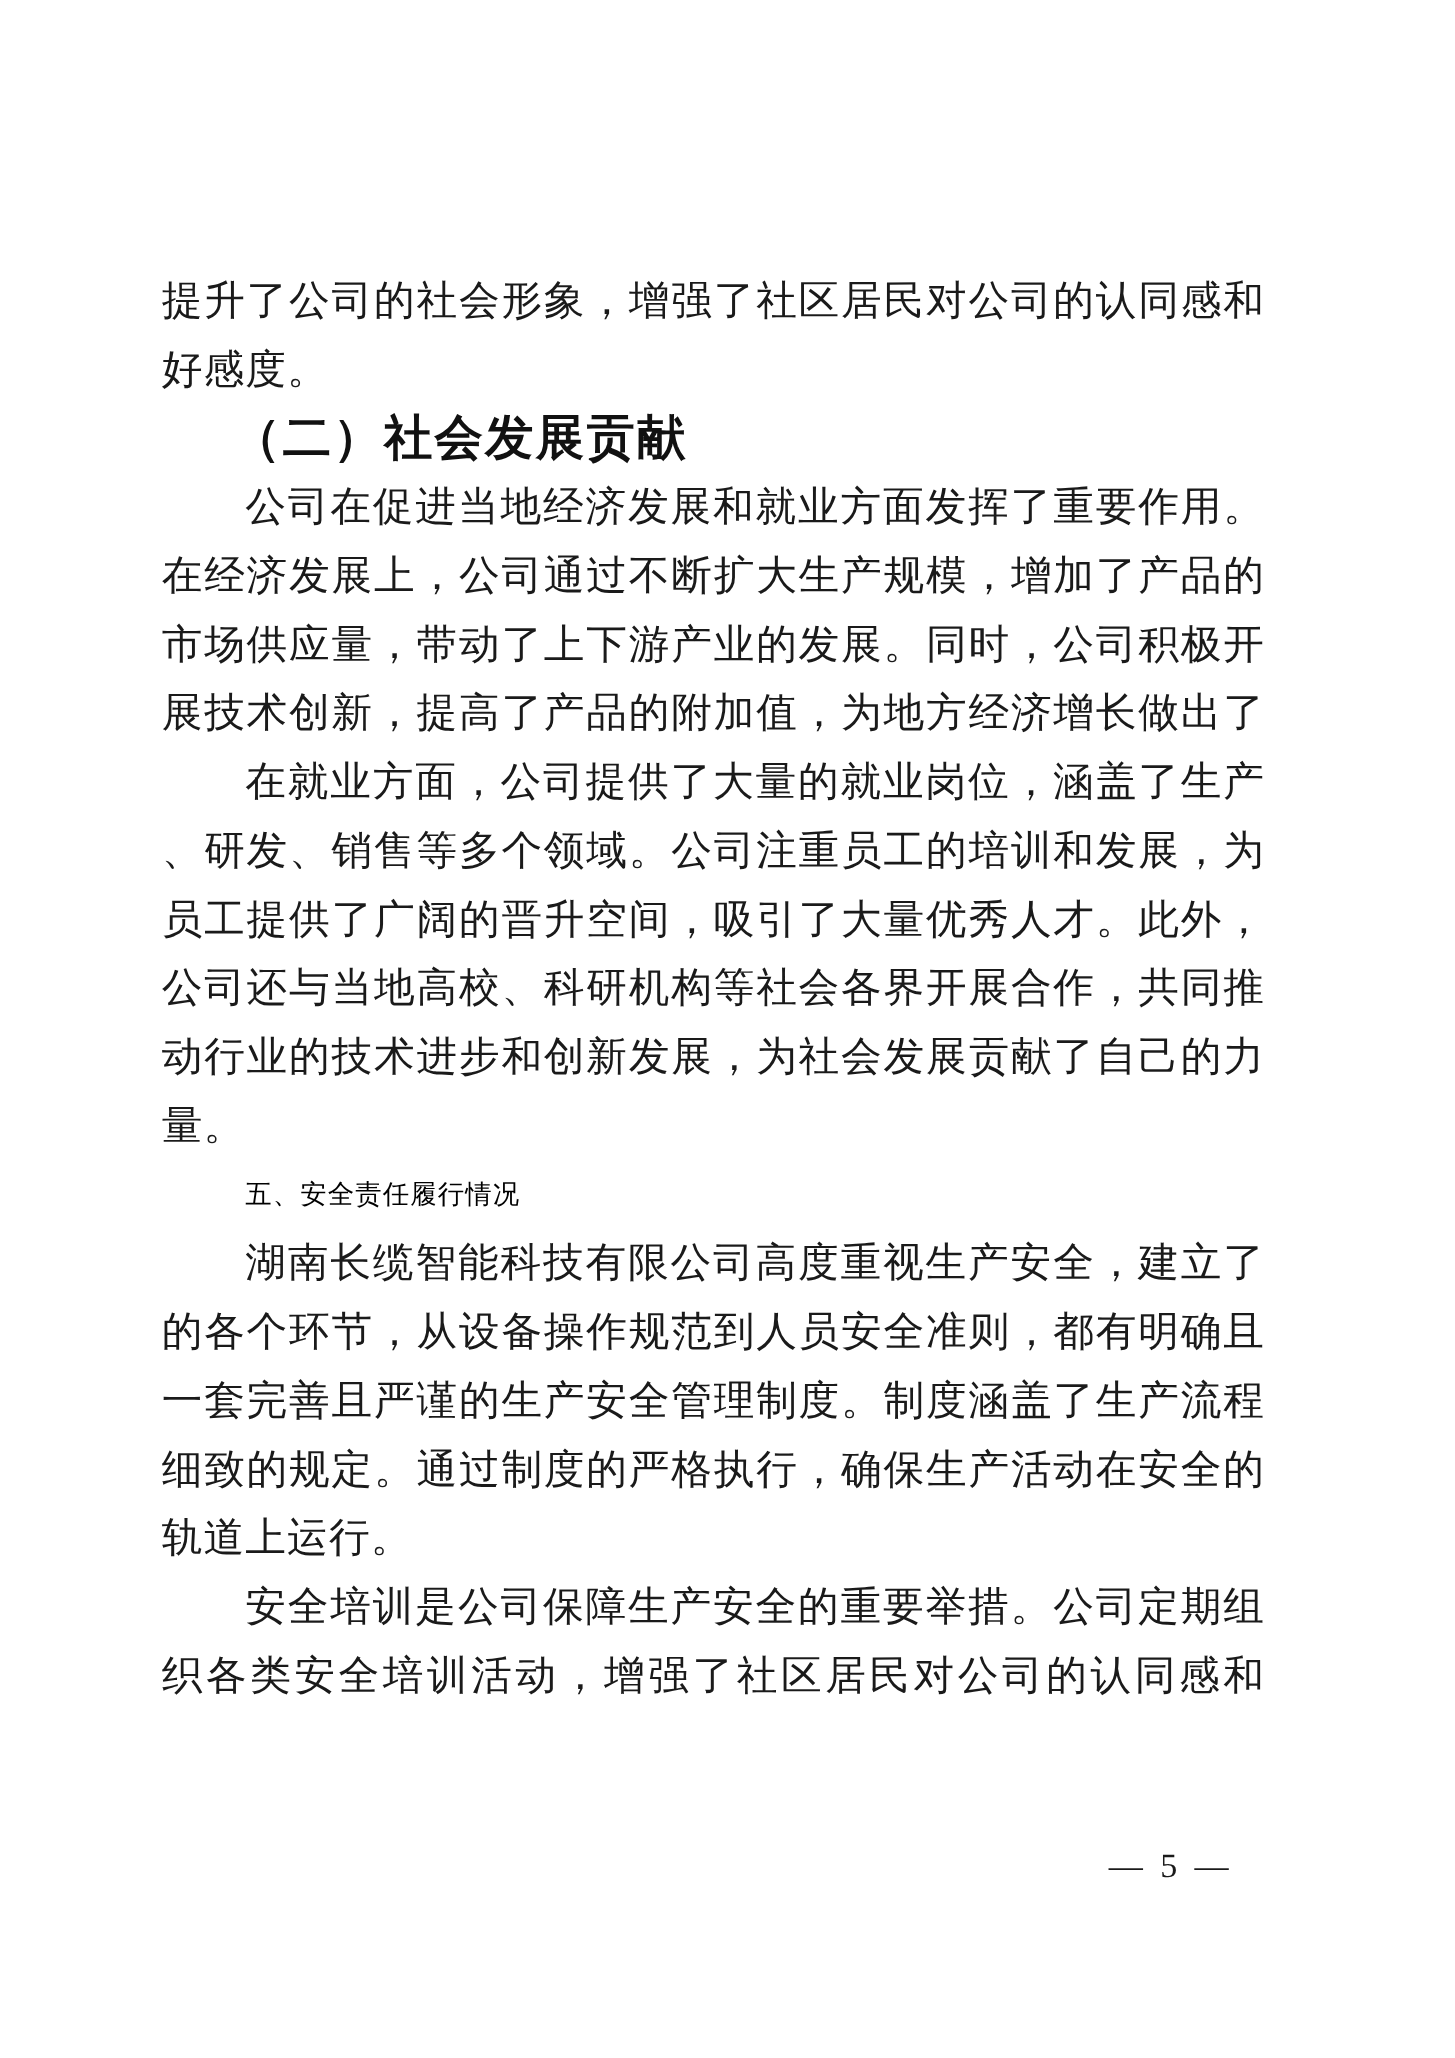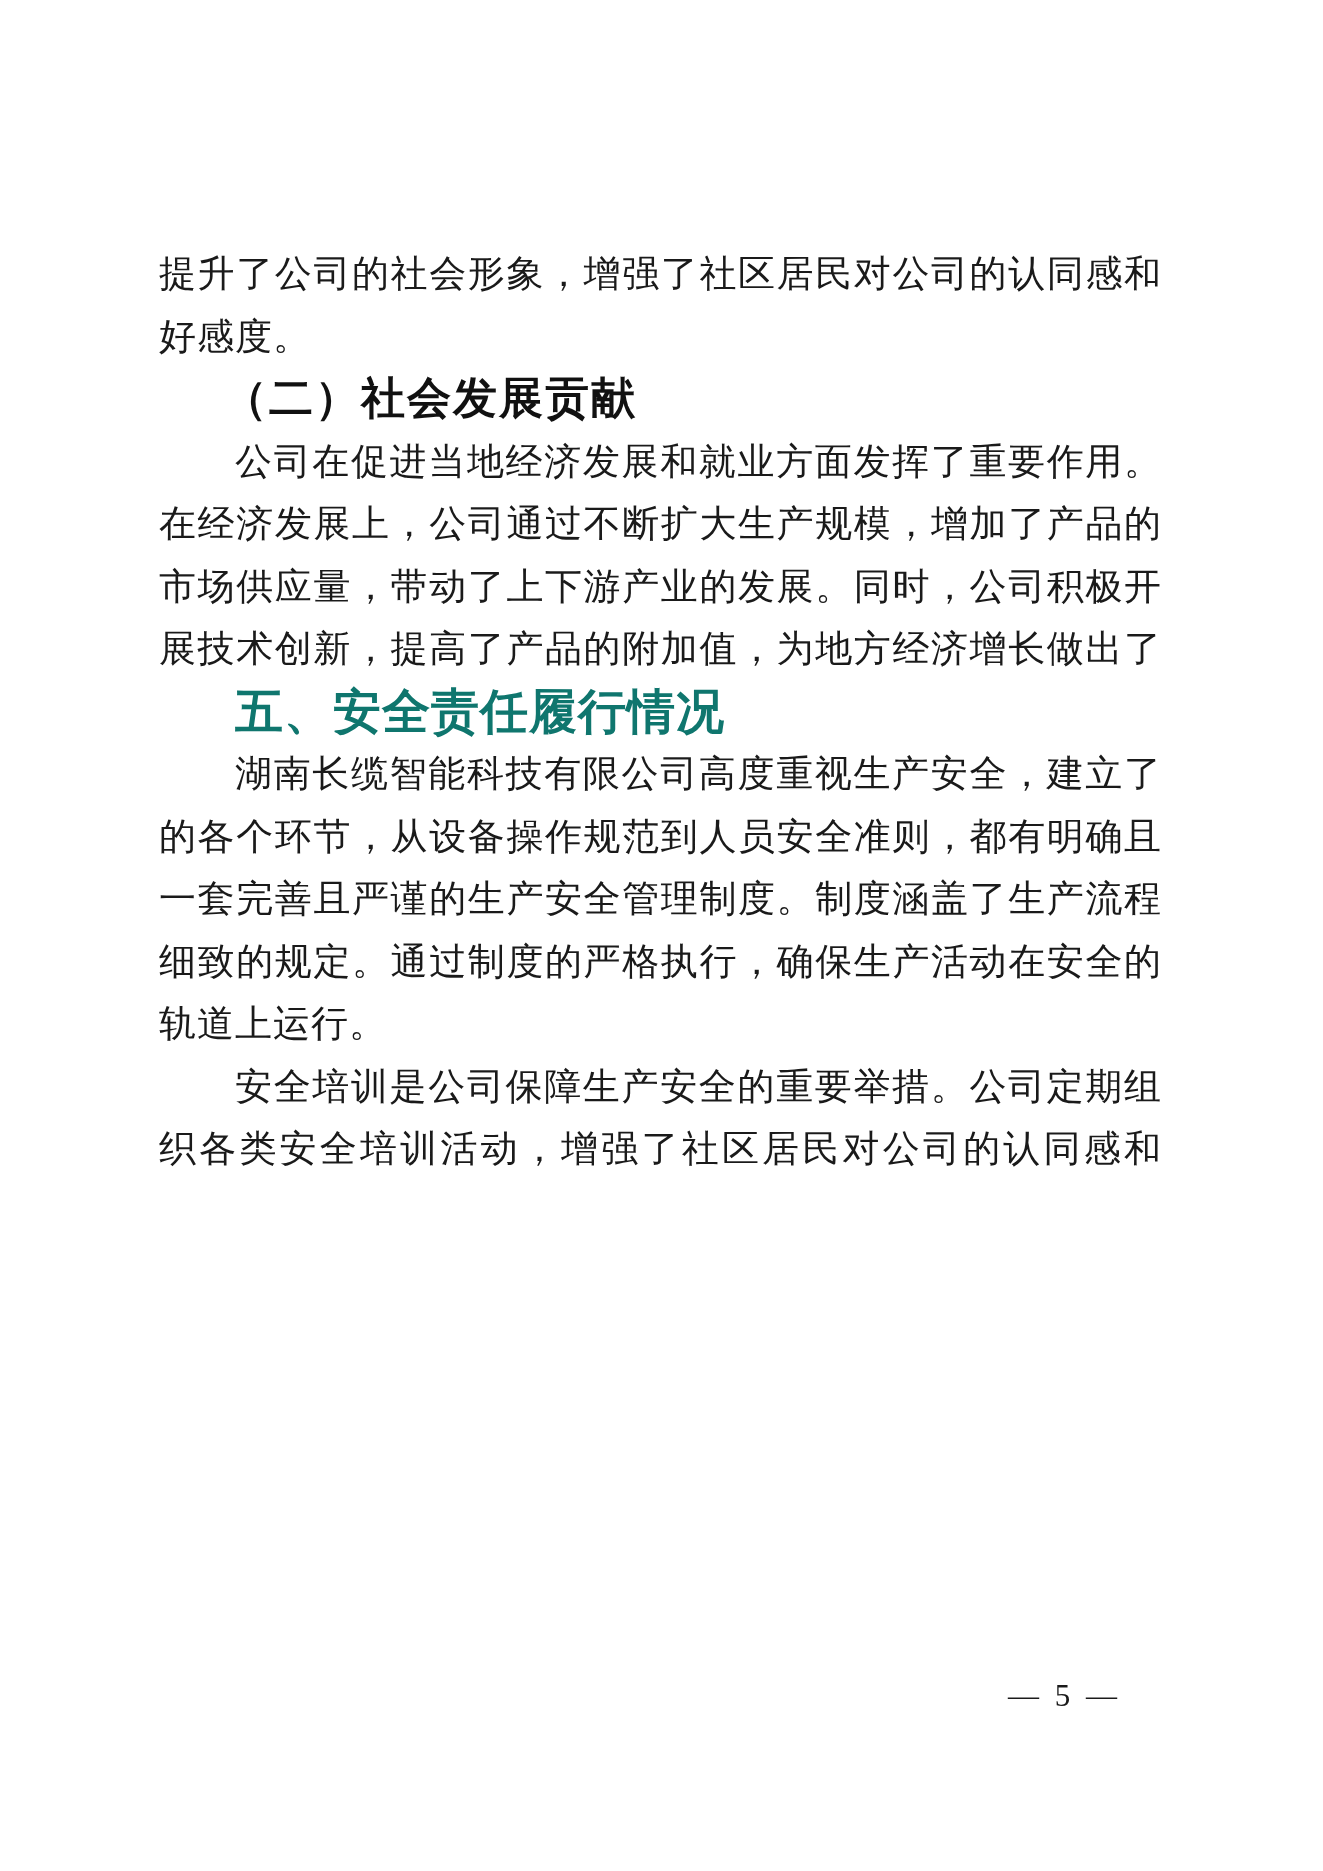--- a/index.html
+++ b/index.html
@@ -12,21 +12,21 @@
     width: 1323px;
     height: 1871px;
     margin: 0 auto;
     background: #ffffff;
     overflow: hidden;
     font-family: "Liberation Serif", serif;
     color: #1a1a1a;
   }
   .content {
     position: absolute;
-    left: 159px;
+    left: 147px;
     top: 243px;
     width: 1002px;
   }
   .row {
     height: 62.5px;
     line-height: 62.5px;
     white-space: nowrap;
   }
   .line {
     font-size: 37px;
@@ -37,23 +37,23 @@
     white-space: normal;
     text-align: justify;
     text-align-last: justify;
     letter-spacing: 0;
   }
   .line.indent {
     text-indent: 76px;
   }
   .h1 {
     font-family: "Liberation Sans", sans-serif;
-    font-weight: 700;
-    font-size: 48px;
-    color: #0f766e;
+    font-weight: 400;
+    font-size: 24px;
+    color: #000000;
     text-indent: 76px;
     letter-spacing: 1px;
   }
   .h2 {
     font-family: "Liberation Serif", serif;
     font-weight: 700;
     font-size: 44px;
     color: #111111;
     text-indent: 64px;
     letter-spacing: 2px;
@@ -77,20 +77,28 @@
         <div class="row line justify">提升了公司的社会形象，增强了社区居民对公司的认同感和</div>
         <div class="row line">好感度。</div>
       </div>
       <div class="row h2">（二）社会发展贡献</div>
       <div>
         <div class="row line justify indent">公司在促进当地经济发展和就业方面发挥了重要作用。</div>
         <div class="row line justify">在经济发展上，公司通过不断扩大生产规模，增加了产品的</div>
         <div class="row line justify">市场供应量，带动了上下游产业的发展。同时，公司积极开</div>
         <div class="row line justify">展技术创新，提高了产品的附加值，为地方经济增长做出了</div>
       </div>
+      <div>
+        <div class="row line justify indent">在就业方面，公司提供了大量的就业岗位，涵盖了生产</div>
+        <div class="row line justify">、研发、销售等多个领域。公司注重员工的培训和发展，为</div>
+        <div class="row line justify">员工提供了广阔的晋升空间，吸引了大量优秀人才。此外，</div>
+        <div class="row line justify">公司还与当地高校、科研机构等社会各界开展合作，共同推</div>
+        <div class="row line justify">动行业的技术进步和创新发展，为社会发展贡献了自己的力</div>
+        <div class="row line">量。</div>
+      </div>
       <div class="row h1">五、安全责任履行情况</div>
       <div>
         <div class="row line justify indent">湖南长缆智能科技有限公司高度重视生产安全，建立了</div>
         <div class="row line justify">的各个环节，从设备操作规范到人员安全准则，都有明确且</div>
         <div class="row line justify">一套完善且严谨的生产安全管理制度。制度涵盖了生产流程</div>
         <div class="row line justify">细致的规定。通过制度的严格执行，确保生产活动在安全的</div>
         <div class="row line">轨道上运行。</div>
       </div>
       <div>
         <div class="row line justify indent">安全培训是公司保障生产安全的重要举措。公司定期组</div>

